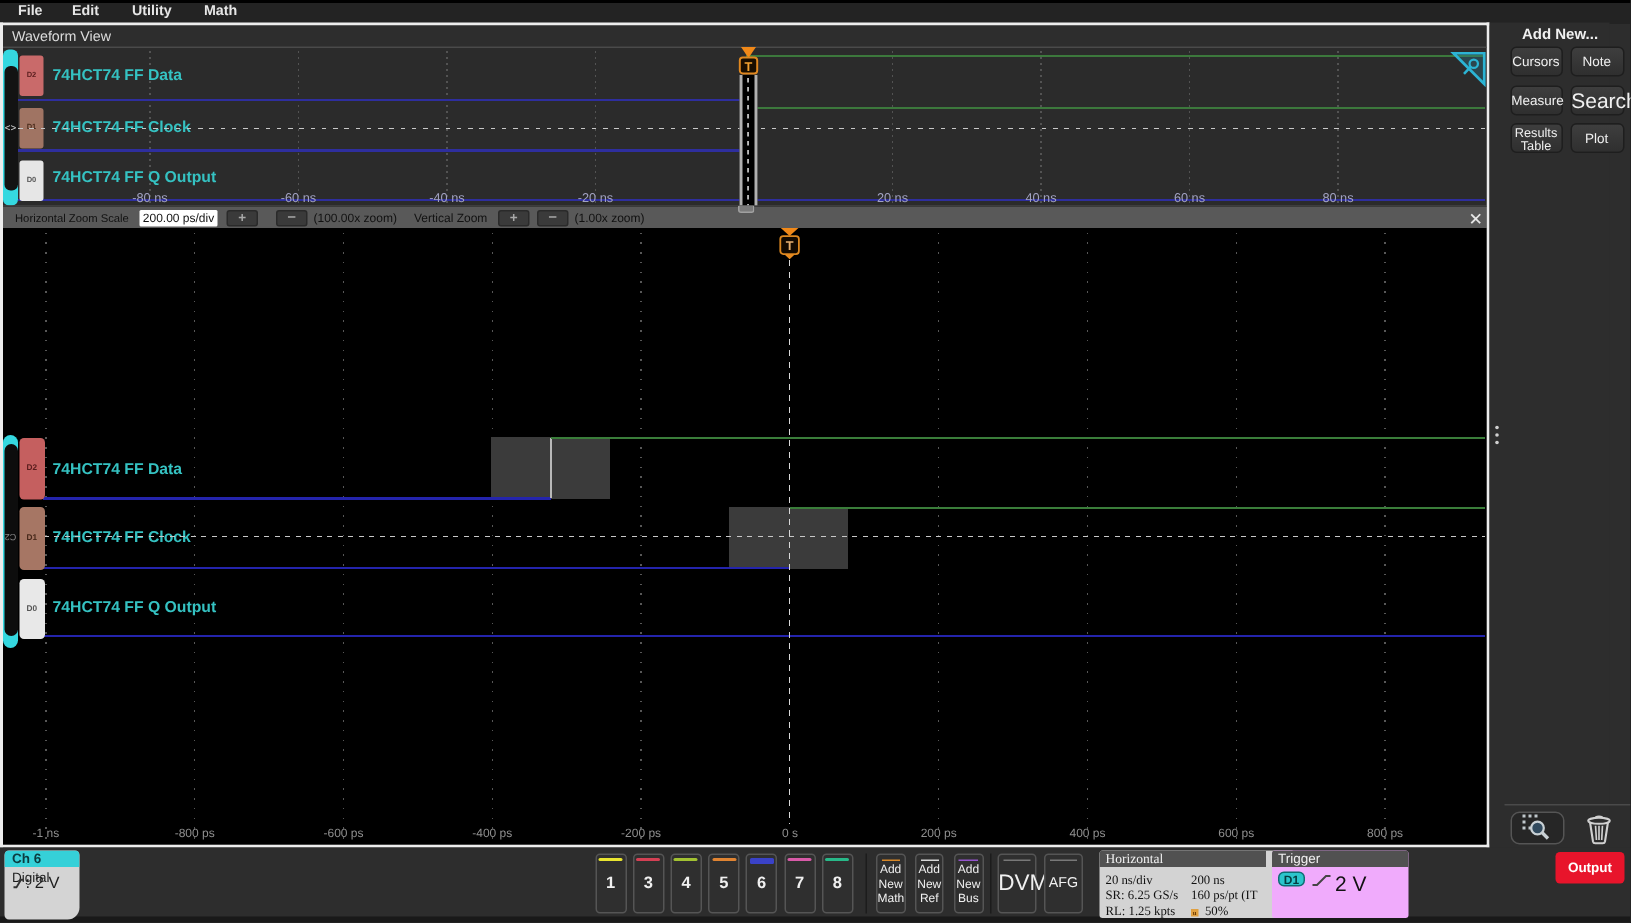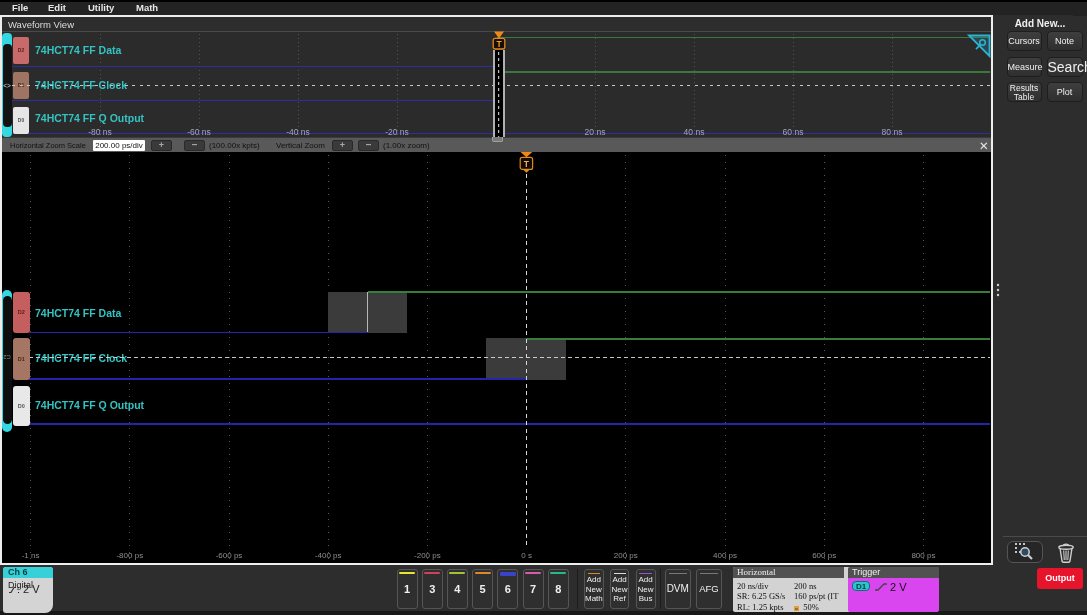--- a/index.html
+++ b/index.html
@@ -94,21 +94,21 @@
     </svg>
   </div>
 
   <div class="abs" style="left:492px;top:137px;width:11px;height:5px;background:#7a7a7a;border:1.5px solid #a0a0a0;border-top:none;border-radius:0 0 2px 2px;z-index:3;"></div>
 
   <div class="abs" style="left:2px;top:137px;width:989px;height:15px;background:#595959;border-top:1px solid #3a3a3a;color:#111;font-size:8px;">
     <span class="abs" style="left:8px;top:3px;font-size:7.5px;">Horizontal Zoom Scale</span>
     <div class="abs" style="left:91px;top:1.5px;width:52px;height:11px;background:#fff;border-radius:1px;text-align:center;line-height:11px;font-size:8px;">200.00 ps/div</div>
     <div class="abs" style="left:149px;top:2px;width:21px;height:10.5px;background:#3a3a3a;border-radius:2px;border:1px solid #2a2a2a;color:#a8a8a8;text-align:center;line-height:8.5px;font-size:9px;font-weight:bold;">+</div>
     <div class="abs" style="left:182px;top:2px;width:21px;height:10.5px;background:#3a3a3a;border-radius:2px;border:1px solid #2a2a2a;color:#a8a8a8;text-align:center;line-height:8px;font-size:10px;font-weight:bold;">–</div>
-    <span class="abs" style="left:207px;top:3px;">(100.00x kpts)</span>
+    <span class="abs" style="left:207px;top:3px;">(100.00x zoom)</span>
     <span class="abs" style="left:274px;top:3px;">Vertical Zoom</span>
     <div class="abs" style="left:330px;top:2px;width:21px;height:10.5px;background:#3a3a3a;border-radius:2px;border:1px solid #2a2a2a;color:#a8a8a8;text-align:center;line-height:8.5px;font-size:9px;font-weight:bold;">+</div>
     <div class="abs" style="left:356px;top:2px;width:21px;height:10.5px;background:#3a3a3a;border-radius:2px;border:1px solid #2a2a2a;color:#a8a8a8;text-align:center;line-height:8px;font-size:10px;font-weight:bold;">–</div>
     <span class="abs" style="left:381px;top:3px;">(1.00x zoom)</span>
     <span class="abs" style="left:977px;top:1px;color:#e8e8e8;font-size:11.5px;">✕</span>
   </div>
 
   <div class="abs" style="left:2px;top:152px;width:989px;height:411px;background:#000;overflow:hidden;">
     <svg width="989" height="411" style="position:absolute;left:0;top:0;" shape-rendering="crispEdges">
 
@@ -218,36 +218,36 @@
   <div class="abs" style="left:3px;top:567px;width:49.5px;height:46px;background:#d4d4d4;border-radius:3px 3px 8px 3px;overflow:hidden;">
     <div class="abs" style="left:0;top:0;width:49.5px;height:11px;background:#35d0d8;color:#0c3c40;font-size:9px;font-weight:bold;padding-left:5px;line-height:11px;">Ch 6</div>
     <div class="abs" style="left:5px;top:13px;color:#1d1d1d;font-size:9px;font-weight:normal;">Digital</div>
     <div class="abs" style="left:5px;top:16px;color:#1d1d1d;font-size:11px;">
       <svg width="9" height="8" style="vertical-align:-1px;">
           <path d="M1,6.5 h2 l3,-5 h2" fill="none" stroke="#333" stroke-width="1.2"></path>
         </svg>: 2 V
     </div>
   </div>
 
-  <div class="abs" style="left:664.5px;top:569px;width:26.5px;height:40px;background:#2f2f2f;border:1px solid #555;border-radius:3px;color:#f0f0f0;font-size:10px;text-align:center;line-height:38px;"><div class="abs" style="left:3px;top:2.5px;width:18px;height:1px;background:#787878;"></div>DVM</div>
+  <div class="abs" style="left:664.5px;top:569px;width:26.5px;height:40px;background:#2f2f2f;border:1px solid #555;border-radius:3px;color:#f0f0f0;font-size:15px;text-align:center;line-height:38px;"><div class="abs" style="left:3px;top:2.5px;width:18px;height:1px;background:#787878;"></div>DVM</div>
   <div class="abs" style="left:696px;top:569px;width:26px;height:40px;background:#2f2f2f;border:1px solid #555;border-radius:3px;color:#f0f0f0;font-size:9.5px;text-align:center;line-height:38px;"><div class="abs" style="left:3px;top:2.5px;width:18px;height:1px;background:#787878;"></div>AFG</div>
 
   <div class="abs" style="left:733px;top:567px;width:130px;height:44.5px;background:#d3d3d3;border-radius:2px;overflow:hidden;font-family:Liberation Serif, serif;">
     <div class="abs" style="left:0;top:0;width:110.5px;height:10.5px;background:#515151;color:#f0f0f0;font-size:9px;line-height:10.5px;padding-left:4px;">Horizontal</div>
     <div class="abs" style="left:4px;top:13.5px;color:#111;font-size:8.5px;line-height:10.5px;">20 ns/div<br>SR: 6.25 GS/s<br>RL: 1.25 kpts</div>
     <div class="abs" style="left:61px;top:13.5px;color:#111;font-size:8.5px;line-height:10.5px;">200 ns<br>160 ps/pt (IT<br><span style="display:inline-block;width:5px;height:5.5px;background:#e0a040;font-size:4.5px;color:#6a3a00;text-align:center;line-height:5.5px;font-weight:bold;">u</span>&nbsp; 50%</div>
   </div>
 
-  <div class="abs" style="left:848px;top:567px;width:91px;height:44.5px;background:#d946ef;border-radius:2px;overflow:hidden;">
+  <div class="abs" style="left:848px;top:567px;width:91px;height:44.5px;background:#f0abfc;border-radius:2px;overflow:hidden;">
     <div class="abs" style="left:0;top:0;width:91px;height:10.5px;background:#515151;color:#f0f0f0;font-size:9px;line-height:10.5px;padding-left:4px;">Trigger</div>
     <div class="abs" style="left:4px;top:13.5px;width:18px;height:10.5px;background:#2cc5cc;border:1px solid #0e6e74;border-radius:4px;color:#063c40;font-size:8px;font-weight:bold;text-align:center;line-height:9px;">D1</div>
     <svg width="14" height="10" style="position:absolute;left:26px;top:14.5px;">
         <path d="M1,8 h3 l6,-6 h3" fill="none" stroke="#444" stroke-width="1.3"></path>
       </svg>
-    <div class="abs" style="left:42px;top:14px;color:#111;font-size:11px;">2 V</div>
+    <div class="abs" style="left:42px;top:14px;color:#111;font-size:14px;">2 V</div>
   </div>
 
 
   <div class="abs" style="left:1037px;top:568px;width:46px;height:21px;background:#e8142b;border-radius:3px;color:#fff;font-size:9px;font-weight:bold;text-align:center;line-height:20px;">Output</div>
 
   <div class="abs" style="left:396.5px;top:569px;width:21px;height:40px;background:#2f2f2f;border:1px solid #555;border-radius:3px;">
     <div class="abs" style="left:1.5px;top:1.5px;width:16px;height:2px;background:#e8e430;border-radius:1px;"></div>
     <div class="abs" style="left:0;top:13px;width:19px;text-align:center;color:#f0f0f0;font-size:11px;font-weight:bold;">1</div>
   </div>
   <div class="abs" style="left:421.7px;top:569px;width:21px;height:40px;background:#2f2f2f;border:1px solid #555;border-radius:3px;">

